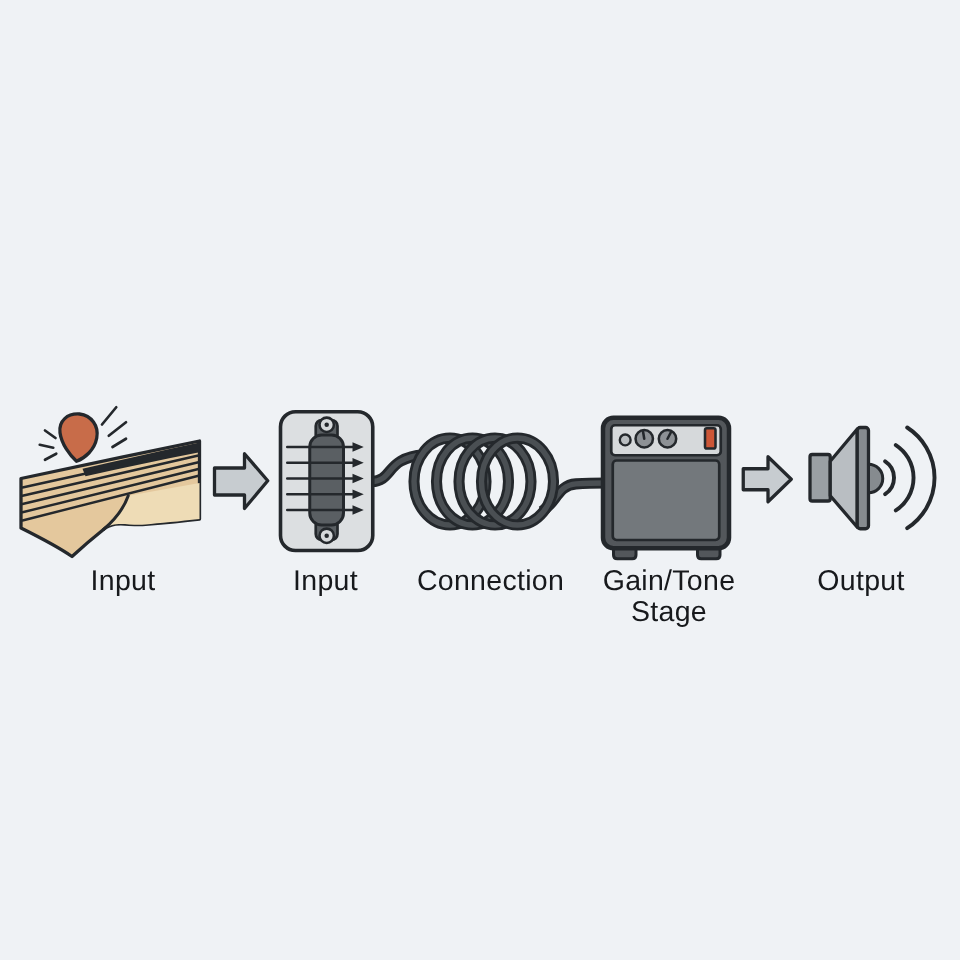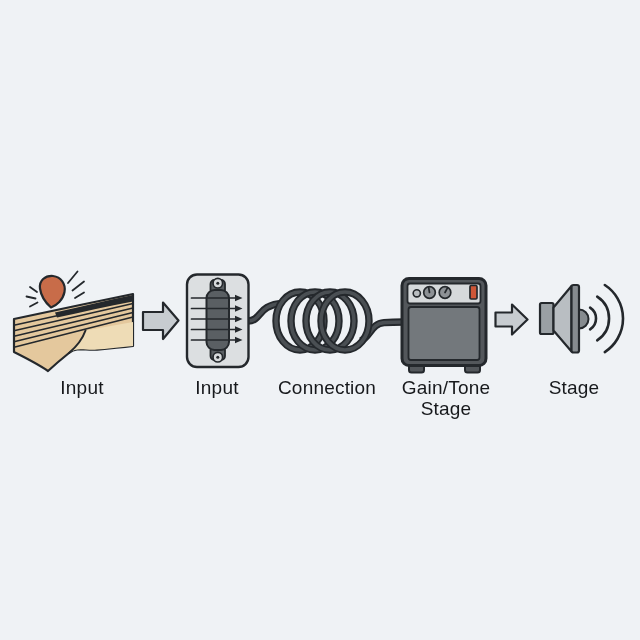--- a/index.html
+++ b/index.html
@@ -118,14 +118,14 @@
       <path class="ol nf" stroke-width="2.6" d="M590.1,307.6 A13,13 0 0 1 590.1,329.4
                M597.2,296.7 A26,26 0 0 1 597.2,340.3
                M604.8,285 A40,40 0 0 1 604.8,352.1"></path>
     </g>
   </svg>
 
   <div class="label" style="left:82px">Input</div>
   <div class="label" style="left:217px">Input</div>
   <div class="label" style="left:327px">Connection</div>
   <div class="label wrap" style="left:446px">Gain/Tone Stage</div>
-  <div class="label" style="left:574px">Stage</div>
+  <div class="label" style="left:574px">Output</div>
 </div>
 
 </body></html>

